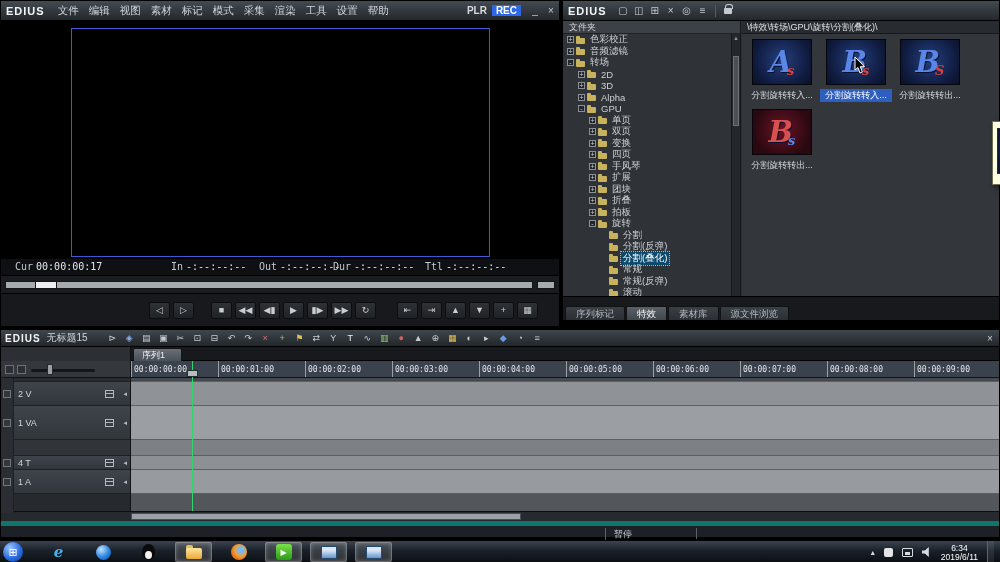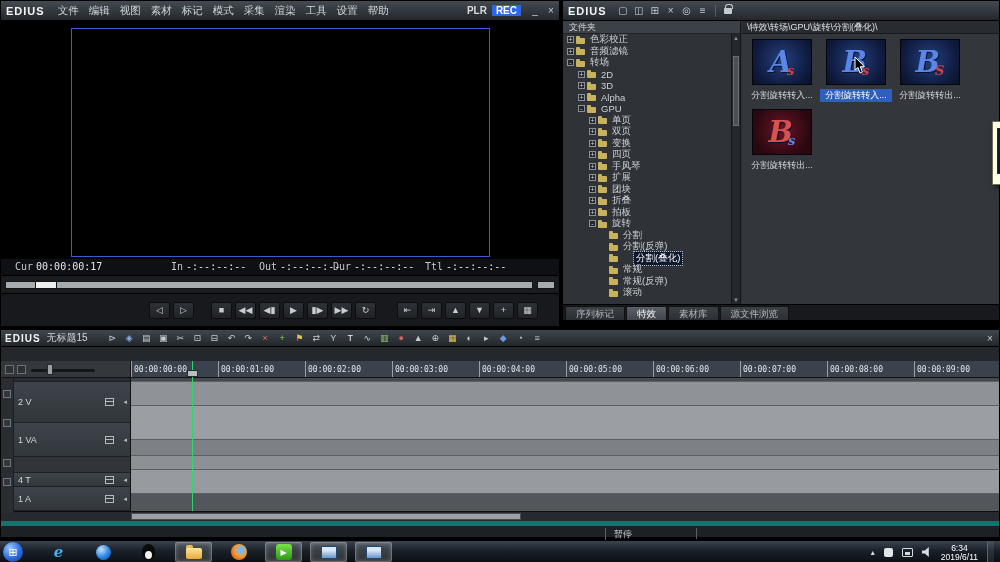--- a/index.html
+++ b/index.html
@@ -43,41 +43,41 @@
   .lock-icon::before { content:""; position:absolute; top:-4px; left:1px; width:6px; height:4px; border:1px solid #c6cbd0; border-bottom:none; border-radius:3px 3px 0 0; }
   .fx-tree-pane { position:absolute; left:0; top:20px; width:178px; bottom:16px; background:#2f3337; border-right:1px solid #16191c; }
   .tree-header { height:13px; line-height:12px; background:#3c4147; color:#d2d6da; font-size:9px; padding-left:6px; border-bottom:1px solid #202428; }
   .tree-rows { position:absolute; left:0; top:13px; right:9px; bottom:0; overflow:hidden; }
   .tree-row { display:flex; align-items:center; height:11.5px; padding-left:calc(4px + var(--indent,0)*11px); white-space:nowrap; }
   .tree-toggle { width:7px; height:7px; flex:none; border:1px solid #8a9095; background:#23272b; color:#cdd2d6; font-size:7px; line-height:5px; text-align:center; margin-right:2px; }
   .tree-toggle:empty { visibility:hidden; }
   .tree-folder { width:9px; height:6px; flex:none; background:#c8b25c; border-radius:0 1px 1px 1px; position:relative; margin-right:3px; margin-top:2px; }
   .tree-folder::before { content:""; position:absolute; top:-2px; left:0; width:4px; height:2px; background:#c8b25c; border-radius:1px 1px 0 0; }
   .tree-label { font-size:9.5px; color:#ccd1d5; padding:0 2px; }
-  .tree-row.selected .tree-label { background:#0f172a; color:#fff; outline:1px dotted #aab8cc;margin-left:13px; }
+  .tree-row.selected .tree-label { background:#0c4a6e; color:#fff; outline:1px dotted #aab8cc; }
   .fx-vscroll { position:absolute; right:0; top:13px; width:9px; bottom:0; background:#24272b; border-left:1px solid #16191c; font-size:6px; color:#8a9095; text-align:center; }
   .vs-up { position:absolute; top:0; left:0; right:0; height:8px; line-height:8px; }
   .vs-down { position:absolute; bottom:0; left:0; right:0; height:8px; line-height:8px; }
   .vs-thumb { position:absolute; left:1px; right:1px; top:22px; height:70px; background:#4a5056; border:1px solid #6a7076; }
   .fx-content { position:absolute; left:179px; top:20px; right:0; bottom:16px; background:#33373c; }
   .fx-breadcrumb { height:13px; line-height:12px; background:#282c30; color:#dce0e4; font-size:9px; padding-left:5px; border-bottom:1px solid #16191c; white-space:nowrap; overflow:hidden; }
   .fx-grid { position:absolute; left:0; right:0; top:13px; bottom:0; padding:5px 3px; display:flex; flex-wrap:wrap; align-content:flex-start; }
   .fx-item { width:72px; margin:0 1px 7px 1px; }
   .fx-thumb { width:60px; height:46px; margin:0 auto; background:radial-gradient(circle at 50% 45%,#24407e 0%,#101b40 70%,#0a1226 100%); border:1px solid #04060c; display:flex; align-items:center; justify-content:center; }
   .fx-letter { font-family:"DejaVu Serif",serif; font-style:italic; font-weight:bold; font-size:29px; color:#5a86e8; text-shadow:1px 1px 0 #081230; }
   .fx-accent { font-family:"DejaVu Serif",serif; font-style:italic; font-weight:bold; font-size:13px; color:#d84040; margin-left:-5px; margin-top:16px; }
   .theme-red .fx-thumb { background:radial-gradient(circle at 50% 45%,#6a1426 0%,#2a0810 75%); }
   .theme-red .fx-letter { color:#d85050; }
   .theme-red .fx-accent { color:#5a86e8; }
   .fx-label { margin-top:4px; font-size:9px; color:#d6dade; text-align:center; white-space:nowrap; overflow:hidden; }
   .fx-item.selected .fx-label { background:#2e5fc0; color:#fff; }
   .mouse-cursor { position:absolute; left:112px; top:36px; z-index:30; }
   .fx-tooltip { position:absolute; left:250px; top:100px; width:187px; height:64px; background:#ffffe4; border:1px solid #6e6e52; box-shadow:2px 3px 5px rgba(0,0,0,.55); display:flex; padding:3px; z-index:20; }
   .tt-thumb { width:46px; height:46px; flex:none; background:radial-gradient(circle at 50% 45%,#24407e,#0d1530 75%); border:1px solid #2a2a2a; display:flex; align-items:center; justify-content:center; margin:3px 5px 0 1px; }
-  .fx-tabs { position:absolute; left:0; right:0; bottom:0; height:16px; background:#17191c; border-top:1px solid #000; display:flex; align-items:flex-end; padding-left:2px; }
+  .fx-tabs { position:absolute; left:0; right:0; bottom:0; height:24px; background:#17191c; border-top:1px solid #000; display:flex; align-items:flex-end; padding-left:2px; }
   .fx-tab { height:14px; line-height:13px; padding:0 10px; font-size:9.5px; color:#b4b9be; background:linear-gradient(#3a3f45,#2b2f34); border:1px solid #101214; border-bottom:none; border-radius:2px 2px 0 0; margin-right:1px; white-space:nowrap; }
   .fx-tab.active { background:linear-gradient(#5a6068,#41464d); color:#fff; }
 
   
   #tl-win { position:absolute; left:0; top:329px; width:1000px; height:209px; background:#24272b; border:1px solid #000; }
   .tl-titlebar { height:17px; display:flex; align-items:center; background:linear-gradient(#3f464d,#22262b); border-bottom:1px solid #000; }
   .tl-logo { font-weight:bold; font-size:10px; color:#f2f4f6; letter-spacing:1px; padding:0 6px 0 4px; }
   .tl-title { font-size:10px; color:#d2d6da; margin-right:16px; white-space:nowrap; }
   .tl-toolbar { display:flex; align-items:center; }
   .tb-icon { width:17px; height:13px; display:flex; align-items:center; justify-content:center; font-size:9px; color:#c6cbd0; }
@@ -91,21 +91,21 @@
   .zoom-thumb { position:absolute; left:46px; top:3px; width:6px; height:11px; background:#9aa0a5; border:1px solid #26292c; }
   .tl-ruler { position:absolute; left:130px; top:31px; right:0; height:17px; background:#3a424d; border-bottom:1px solid #101214; display:flex; overflow:hidden; }
   .ruler-cell { flex:none; width:87px; height:17px; font:8px "DejaVu Sans Mono",monospace; color:#e2e6ea; border-left:1px solid #9aa0a6; padding:4px 0 0 2px; white-space:nowrap; }
   .ph-flag { position:absolute; left:186px; top:40px; width:11px; height:7px; background:#b8bdc2; border:1px solid #2a2d30; z-index:7; }
   .tl-tracks { position:absolute; left:0; top:48px; right:0; height:135px; }
   .th-col { position:absolute; left:0; top:0; bottom:0; width:130px; background:#2c3034; border-right:1px solid #101214; }
   .th-strip { position:absolute; left:0; top:0; bottom:0; width:13px; background:#2a2e32; border-right:1px solid #1c1f23; z-index:2; }
   .strip-box { position:absolute; left:2px; width:8px; height:8px; border:1px solid #70767c; background:#33373b; }
   .th-row { position:relative; border-bottom:1px solid #1c1f23; background:linear-gradient(#3e444a,#31363b); }
   .th-spacer { height:4px; background:#292d31; }
-  .th-v { height:41px; } .th-va { height:34px; }
+  .th-v { height:24px; } .th-va { height:34px; }
   .th-sub { height:16px; background:#31353a; }
   .th-t { height:14px; } .th-a { height:24px; }
   .th-fill { height:19px; background:#26292d; }
   .th-label { position:absolute; left:17px; top:50%; transform:translateY(-50%); font-size:9px; color:#d2d6da; white-space:nowrap; }
   .th-ico { position:absolute; right:16px; top:50%; margin-top:-4px; width:9px; height:8px; border:1px solid #b4b9be; }
   .th-ico::after { content:""; position:absolute; left:0; right:0; top:2px; border-top:1px solid #b4b9be; }
   .th-arrow { position:absolute; right:3px; top:50%; transform:translateY(-50%); font-size:7px; color:#b4b9be; }
   .lanes { position:absolute; left:130px; right:0; top:0; bottom:0; }
   .lane { border-bottom:1px solid #5c6065; }
   .lane-spacer { height:4px; background:#464a4f; }
@@ -516,20 +516,24 @@
 
   <span class="tb-icon" style="color: rgb(106, 154, 224);">◆</span>
 
   <span class="tb-icon">◔</span>
 
   <span class="tb-icon">≡</span>
 </div>
       <span class="tl-close">×</span>
     </div>
 
+    <div class="tl-tabrow">
+      <div class="tl-corner"></div>
+      <div class="seq-tab">序列1</div>
+    </div>
 
     <div class="ruler-corner">
       <span class="corner-btn" style="left:4px"></span>
       <span class="corner-btn" style="left:16px"></span>
       <span class="zoom-slider"></span>
       <span class="zoom-thumb"></span>
     </div>
     <div class="tl-ruler">
   <span class="ruler-cell">00:00:00:00</span>
 

